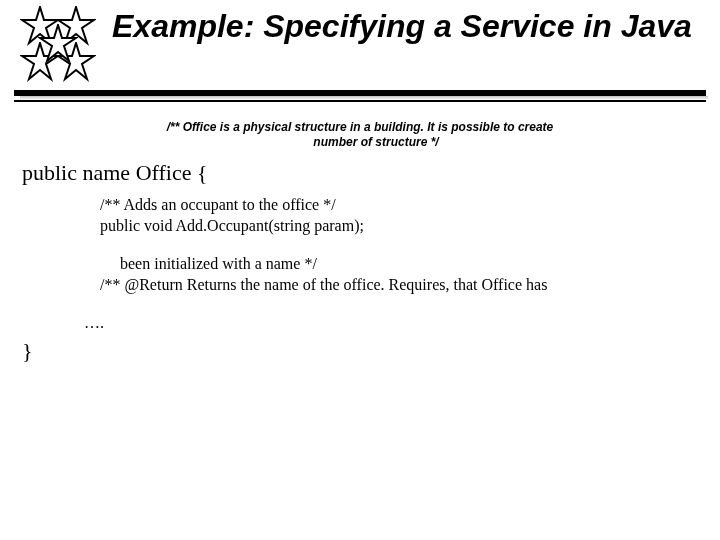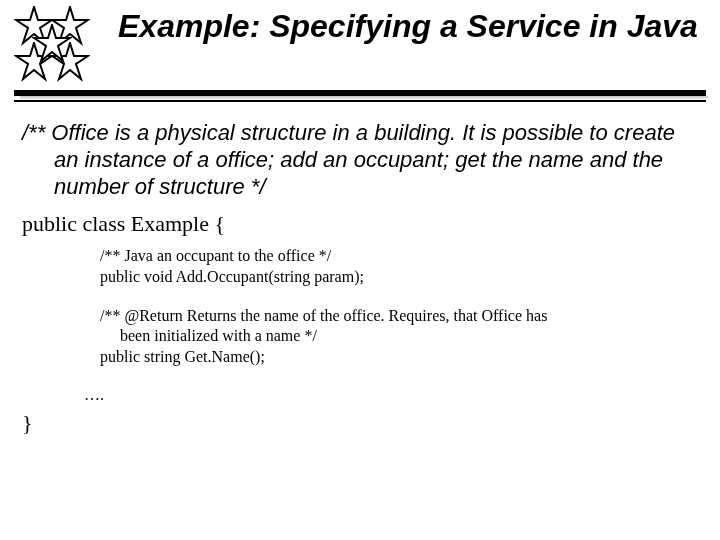--- a/index.html
+++ b/index.html
@@ -8,22 +8,21 @@
     height: 540px;
     background: #fff;
     font-family: Arial, Helvetica, sans-serif;
     color: #000;
     position: relative;
     overflow: hidden;
   }
   .header-row {
     display: flex;
     align-items: flex-start;
-    padding: 6px 14px 0 14px;
-    gap: 12px;
+    padding: 6px 14px 0 20px;
   }
   .logo {
     flex: 0 0 auto;
     width: 82px;
     height: 82px;
     position: relative;
     margin-right: 10px;
   }
   .star {
     position: absolute;
@@ -57,26 +56,27 @@
   .rule-shadow {
     position: absolute;
     left: 6px; right: -2px; top: 6px;
     height: 4px;
     background: linear-gradient(to bottom, rgba(0,0,0,0.25), rgba(0,0,0,0));
   }
   .content {
     padding: 6px 22px 0 22px;
   }
   .doccomment {
-    font-size: 22px;
-    font-weight: normal;
+    font-size: 12px;
+    font-weight: bold;
     font-style: italic;
     line-height: 1.22;
     margin-bottom: 10px;
     padding-left: 0;
+    text-align: center;
   }
   .doccomment .indent {
     display: block;
     padding-left: 32px;
   }
   .classdecl {
     font-size: 22px;
     font-family: "Times New Roman", Times, serif;
     line-height: 1.25;
     margin-bottom: 8px;
@@ -131,33 +131,31 @@
 
 <div class="rule-area">
   <div class="rule-thick"></div>
   <div class="rule-shadow"></div>
   <div class="rule-thin"></div>
 </div>
 
 <div class="content">
   <div class="doccomment">
     <span>/** Office is a physical structure in a building. It is possible to create</span>
-    <span class="indent">an instance of a office; add an occupant; get the name and the</span>
     <span class="indent">number of structure */</span>
   </div>
 
-  <div class="classdecl">public class Example {</div>
+  <div class="classdecl">public name Office {</div>
 
   <div class="method-block">
-    <div class="line">/** Java an occupant to the office */</div>
+    <div class="line">/** Adds an occupant to the office */</div>
     <div class="line">public void Add.Occupant(string param);</div>
   </div>
 
   <div class="method-block">
+    <div class="line cont">been initialized with a name */</div>
     <div class="line">/** @Return Returns the name of the office. Requires, that Office has</div>
-    <div class="line cont">been initialized with a name */</div>
-    <div class="line">public string Get.Name();</div>
   </div>
 
   <div class="ellips">….</div>
 
   <div class="closebrace">}</div>
 </div>
 
 </body></html>

